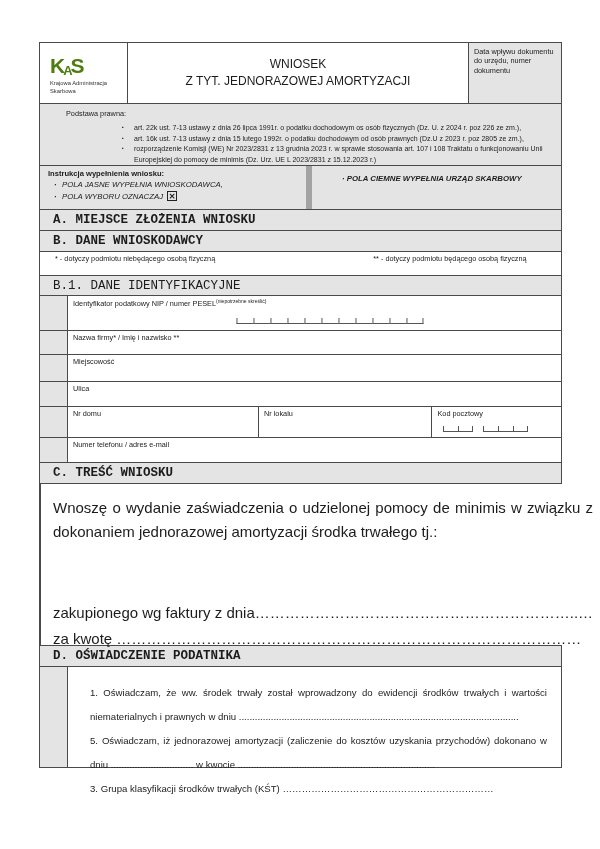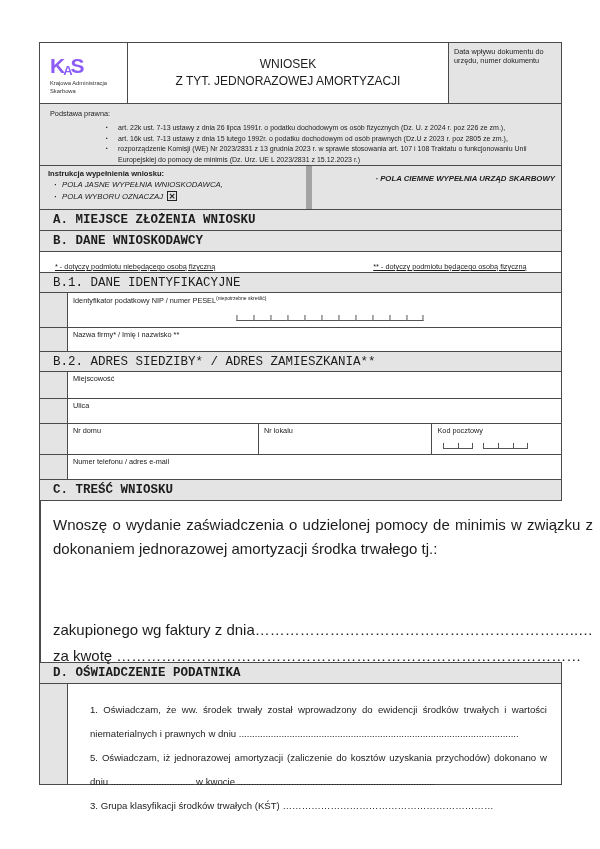--- a/index.html
+++ b/index.html
@@ -15,58 +15,58 @@
     position:absolute; left:39px; top:42px; width:523px;
     border:1.5px solid #4a4a4a;
     background:#fff;
   }
   .row { display:flex; border-bottom:1px solid #4a4a4a; }
   .row:last-child { border-bottom:none; }
 
   
   .hdr { height:61px; }
   .logo-cell { width:88px; border-right:1px solid #4a4a4a; padding:8px 6px 4px 10px; display:flex; flex-direction:column; justify-content:center; }
-  .kas-mark { font-weight:bold; font-size:21px; letter-spacing:-2px; line-height:1; color:#8b5cf6; }
+  .kas-mark { font-weight:bold; font-size:21px; letter-spacing:-2px; line-height:1; color:#4d7c0f; }
   .kas-mark .a-small { font-size:13px; position:relative; top:2px; }
   .org-name { font-size:5.8px; color:#333; margin-top:4px; line-height:1.25; }
   .title-cell { flex:1; border-right:1px solid #4a4a4a; display:flex; flex-direction:column; justify-content:center; align-items:center; text-align:center; padding:2px 4px; }
   .title-cell div { font-weight:normal; font-size:12px; line-height:1.45; }
-  .intake-cell { width:112px; background:#e4e4e4; font-size:7.3px; padding:4px 5px; line-height:1.3; }
-
-  
-  .legal { background:#e4e4e4; font-size:7px; padding:5px 8px 6px 10px; height:62px; display:block; }
+  .intake-cell { width:92px; background:#e4e4e4; font-size:7.3px; padding:4px 5px; line-height:1.3; }
+
+  
+  .legal { background:#e4e4e4; font-size:7px; padding:5px 8px 6px 26px; height:62px; display:block; }
   .legal-label { font-size:7.3px; margin-bottom:5px; }
   .legal ul { list-style:none; margin-left:58px; }
   .legal li { line-height:1.5; position:relative; padding-left:10px; }
   .legal li::before { content:"▪"; position:absolute; left:-2px; font-size:5px; top:1px; }
 
   
   .instr { background:#e4e4e4; height:44px; }
   .instr-left { width:272px; border-right:6px solid #a3a3a3; padding:3px 6px 2px 8px; }
   .instr-right { flex:1; padding:8px 6px 2px 30px; }
   .instr-label { font-size:7.6px; font-weight:bold; }
   .instr-item { font-size:7.8px; font-style:italic; margin:2px 0 0 14px; position:relative; display:flex; align-items:center; gap:4px; }
   .instr-item::before { content:"·"; position:absolute; left:-8px; font-weight:bold; }
-  .instr-note { font-size:7.8px; font-style:italic; font-weight:bold;text-align:right; }
+  .instr-note { font-size:7.8px; font-style:italic; font-weight:bold; }
   .checkbox { display:inline-block; width:10px; height:10px; border:1px solid #222; font-style:normal; font-size:8px; line-height:9px; text-align:center; font-weight:bold; }
 
   
   .sec-hdr { background:#e4e4e4; font-weight:bold; font-size:12.5px; padding:3px 0 3px 13px; height:21px;font-family:Liberation Mono, monospace; }
   .sec-hdr.sub { font-weight:normal; height:20px; }
 
   
   .frow { display:flex; border-bottom:1px solid #4a4a4a; }
   .office-col { width:28px; background:#e4e4e4; border-right:1px solid #4a4a4a; }
   .fcell { flex:1; background:#fff; padding:2px 5px; font-size:7.3px; position:relative; }
   .fcell .lbl { color:#222; }
   .fcell sup { font-size:5px; }
   .fcell.mid { border-right:1px solid #4a4a4a; }
 
   
-  .footnotes { font-size:7.3px; height:14px; display:flex; padding:10px 0;text-decoration:underline; }
+  .footnotes { font-size:7.3px; height:24px; display:flex; padding:2px 0; }
   .footnotes span:first-child { margin-left:15px; }
   .footnotes span:last-child { margin-left:158px; }
 
   
   .comb { display:flex; }
   .comb span { height:6px; border-bottom:1px solid #555; border-left:1px solid #555; }
   .comb span:last-child { border-right:1px solid #555; }
   .comb.nip { position:absolute; left:50%; transform:translateX(-42%); bottom:6px; }
   .comb.nip span { width:17px; }
   .postal-combs { display:flex; gap:10px; margin:8px 0 0 6px; }
@@ -157,21 +157,20 @@
         </div>
     </div>
   </div>
   <div class="frow" style="height:24px">
     <div class="office-col"></div>
     <div class="fcell">
       <span class="lbl">Nazwa firmy* / Imię i nazwisko **</span>
     </div>
   </div>
 
-  <div class="row sec-hdr sub">B.2. ADRES SIEDZIBY* / ADRES ZAMIESZKANIA**</div>
   <div class="frow" style="height:27px">
     <div class="office-col"></div>
     <div class="fcell">
       <span class="lbl">Miejscowość</span>
     </div>
   </div>
   <div class="frow" style="height:25px">
     <div class="office-col"></div>
     <div class="fcell">
       <span class="lbl">Ulica</span>

